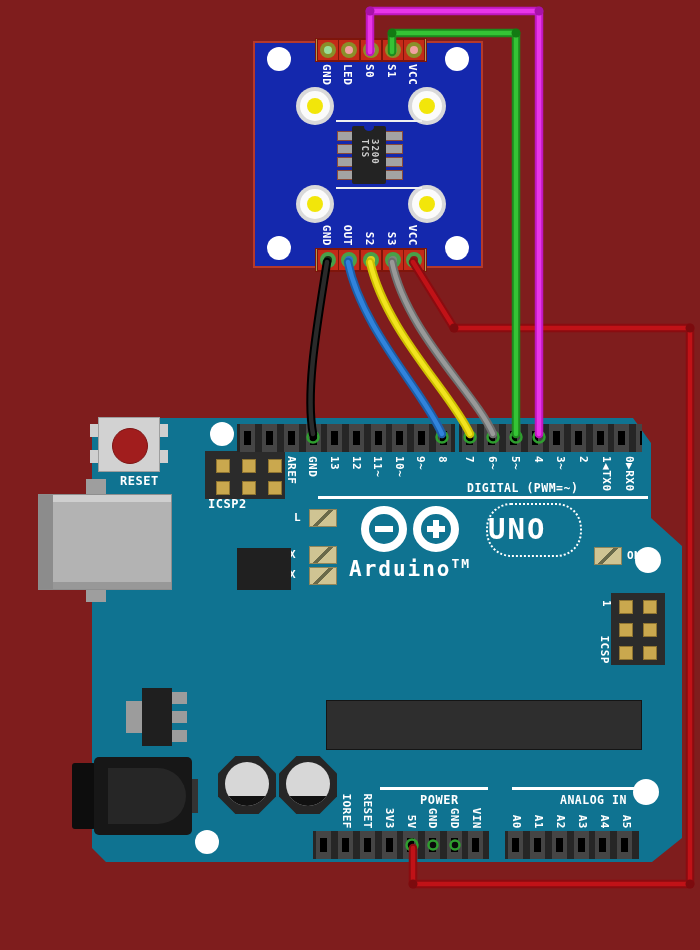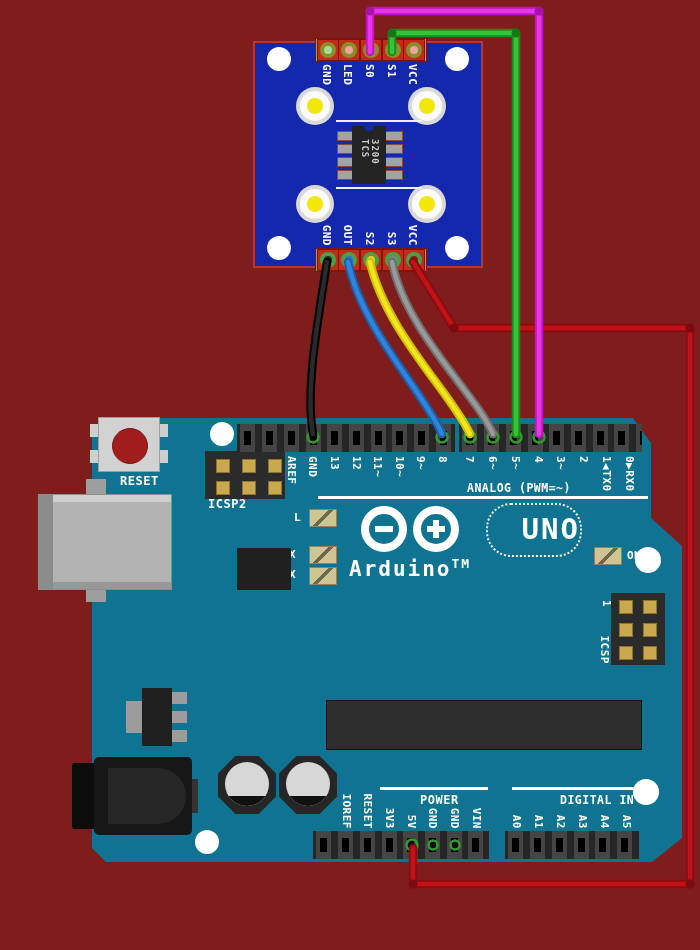--- a/index.html
+++ b/index.html
@@ -43,21 +43,21 @@
   .pstrip{width:110px;height:22px;background:#b09a52;border:1px solid #7e150b;}
   .spin{position:absolute;width:20px;height:20px;background:#c42a18;border:1px solid #7e150b;}
   .spin .ring{position:absolute;left:2px;top:2px;width:16px;height:16px;border-radius:50%;display:block;}
   .spin .dot{position:absolute;left:6px;top:6px;width:8px;height:8px;border-radius:50%;display:block;}
   .leg{position:absolute;width:17px;height:8px;background:#a3a3a3;border:1px solid #8a4a3a;}
   #chiplbl{position:absolute;left:380px;top:139px;color:#cfcfcf;font-size:9px;line-height:10px;
       font-weight:bold;transform:rotate(90deg);transform-origin:left top;letter-spacing:1px;}
   
   .ring8{position:absolute;width:46px;height:46px;border:8px solid #fff;border-radius:50%;box-sizing:border-box;}
   #uno-box{left:486px;top:503px;width:92px;height:50px;border:2px dotted #fff;border-radius:25px;
-      color:#fff;font-size:29px;font-weight:bold;letter-spacing:2px;text-align:right;line-height:48px;}
+      color:#fff;font-size:29px;font-weight:bold;letter-spacing:2px;text-align:left;line-height:48px;}
   #logo-text{left:349px;top:556px;color:#fff;font-size:21px;font-weight:bold;letter-spacing:2px;}
   #logo-text sup{font-size:13px;}
   #brand{left:550px;top:901px;color:#9a9a9a;font-size:27px;letter-spacing:1px;font-weight:bold;}
   svg{position:absolute;left:0;top:0;pointer-events:none;}
 </style>
 </head>
 <body>
 
 <div id="stage">
 
@@ -109,21 +109,21 @@
   <span class="vl vt" style="left:448px;top:456px">8</span>
   <span class="vl vt" style="left:475px;top:456px">7</span>
   <span class="vl vt" style="left:498px;top:456px">6~</span>
   <span class="vl vt" style="left:521px;top:456px">5~</span>
   <span class="vl vt" style="left:544px;top:456px">4</span>
   <span class="vl vt" style="left:566px;top:456px">3~</span>
   <span class="vl vt" style="left:589px;top:456px">2</span>
   <span class="vl vt" style="left:612px;top:456px">1◀TX0</span>
   <span class="vl vt" style="left:635px;top:456px">0▶RX0</span>
 
-  <div class="abs silk" style="left:467px;top:481px;font-size:11.5px;">ANALOG (PWM=~)</div>
+  <div class="abs silk" style="left:467px;top:481px;font-size:11.5px;">DIGITAL (PWM=~)</div>
   <div class="abs wline" style="left:318px;top:496px;width:330px;"></div>
 
   <div class="abs hole" style="left:210px;top:422px;width:24px;height:24px;"></div>
   <div class="abs hole" style="left:635px;top:547px;width:26px;height:26px;"></div>
   <div class="abs hole" style="left:633px;top:779px;width:26px;height:26px;"></div>
   <div class="abs hole" style="left:195px;top:830px;width:24px;height:24px;"></div>
 
   <div class="abs silk-sm" style="left:294px;top:511px;">L</div>
   <div class="abs led" style="left:309px;top:509px;"></div>
   <div class="abs silk-sm" style="left:282px;top:548px;">TX</div>
@@ -166,21 +166,21 @@
   <div class="abs cap" style="left:279px;top:756px;">
       <div class="disc"></div>
     </div>
 
   <div class="abs strip" style="left:313px;top:831px;width:176px;"></div>
   <div class="abs strip" style="left:505px;top:831px;width:134px;"></div>
 
   <div class="abs wline" style="left:380px;top:787px;width:108px;"></div>
   <div class="abs silk" style="left:420px;top:793px;font-size:12px;">POWER</div>
   <div class="abs wline" style="left:512px;top:787px;width:128px;"></div>
-  <div class="abs silk" style="left:560px;top:793px;font-size:11.5px;">DIGITAL IN</div>
+  <div class="abs silk" style="left:560px;top:793px;font-size:11.5px;">ANALOG IN</div>
 
   <span class="vl vb" style="left:352px;top:829px">IOREF</span>
   <span class="vl vb" style="left:373px;top:829px">RESET</span>
   <span class="vl vb" style="left:395px;top:829px">3V3</span>
   <span class="vl vb" style="left:417px;top:829px">5V</span>
   <span class="vl vb" style="left:438px;top:829px">GND</span>
   <span class="vl vb" style="left:460px;top:829px">GND</span>
   <span class="vl vb" style="left:482px;top:829px">VIN</span>
   <span class="vl vb" style="left:522px;top:829px">A0</span>
   <span class="vl vb" style="left:544px;top:829px">A1</span>

